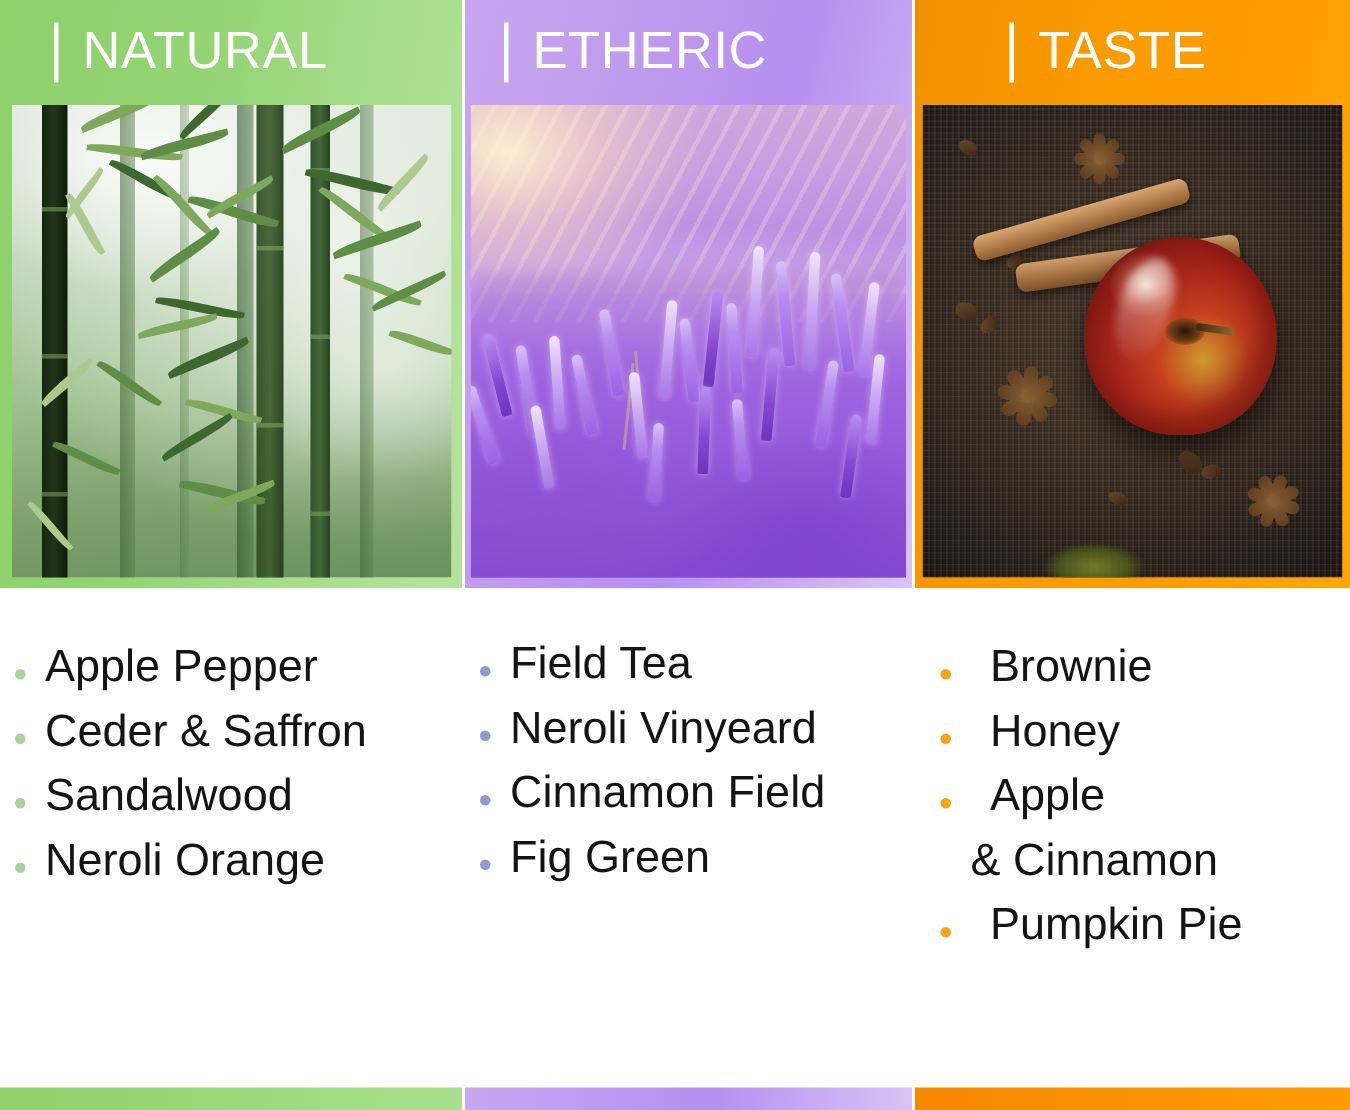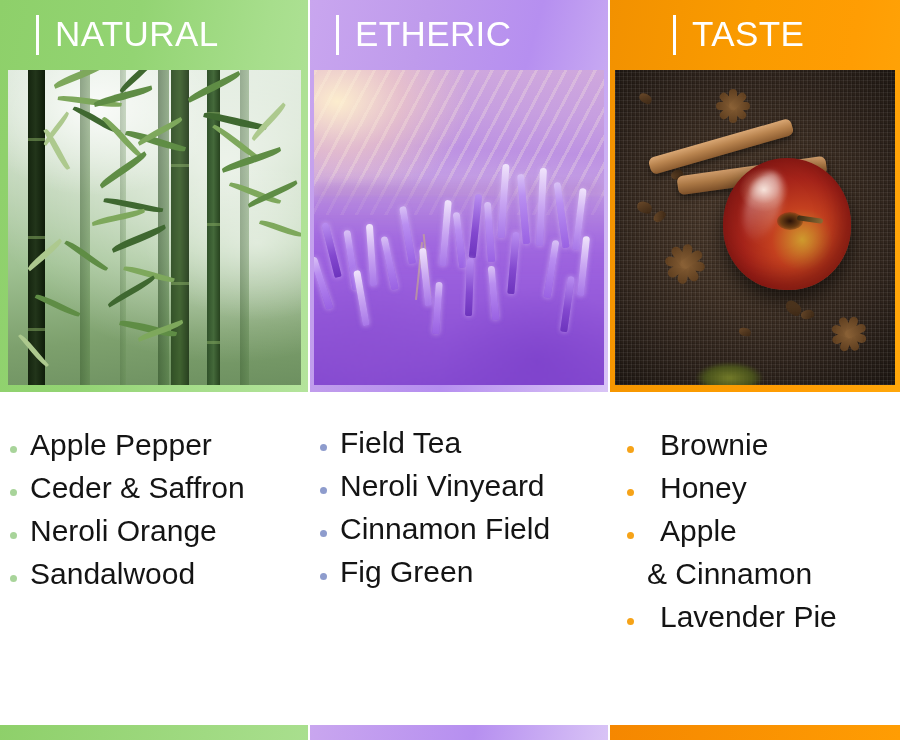--- a/index.html
+++ b/index.html
@@ -355,27 +355,27 @@
 
     <div class="list-col c1">
       <div class="li row0">
         <span class="li-bullet"></span>
         <span class="li-text">Apple Pepper</span>
       </div>
       <div class="li row1">
         <span class="li-bullet"></span>
         <span class="li-text">Ceder &amp; Saffron</span>
       </div>
+      <div class="li row2">
+        <span class="li-bullet"></span>
+        <span class="li-text">Sandalwood</span>
+      </div>
       <div class="li row3">
         <span class="li-bullet"></span>
         <span class="li-text">Neroli Orange</span>
-      </div>
-      <div class="li row2">
-        <span class="li-bullet"></span>
-        <span class="li-text">Sandalwood</span>
       </div>
     </div>
 
     <div class="list-col c2">
       <div class="li row0">
         <span class="li-bullet"></span>
         <span class="li-text">Field Tea</span>
       </div>
       <div class="li row1">
         <span class="li-bullet"></span>
@@ -407,21 +407,21 @@
       <div class="group row2">
         <div class="li">
           <span class="li-bullet"></span>
           <span class="li-text">Apple</span>
         </div>
         <div class="li-sub">&amp; Cinnamon</div>
       </div>
 
       <div class="li row3">
         <span class="li-bullet"></span>
-        <span class="li-text">Lavender Pie</span>
+        <span class="li-text">Pumpkin Pie</span>
       </div>
     </div>
   </div>
 
   <div class="bottom-row">
     <div class="bstrip natural"></div>
     <div class="bstrip etheric"></div>
     <div class="bstrip taste"></div>
   </div>
 

